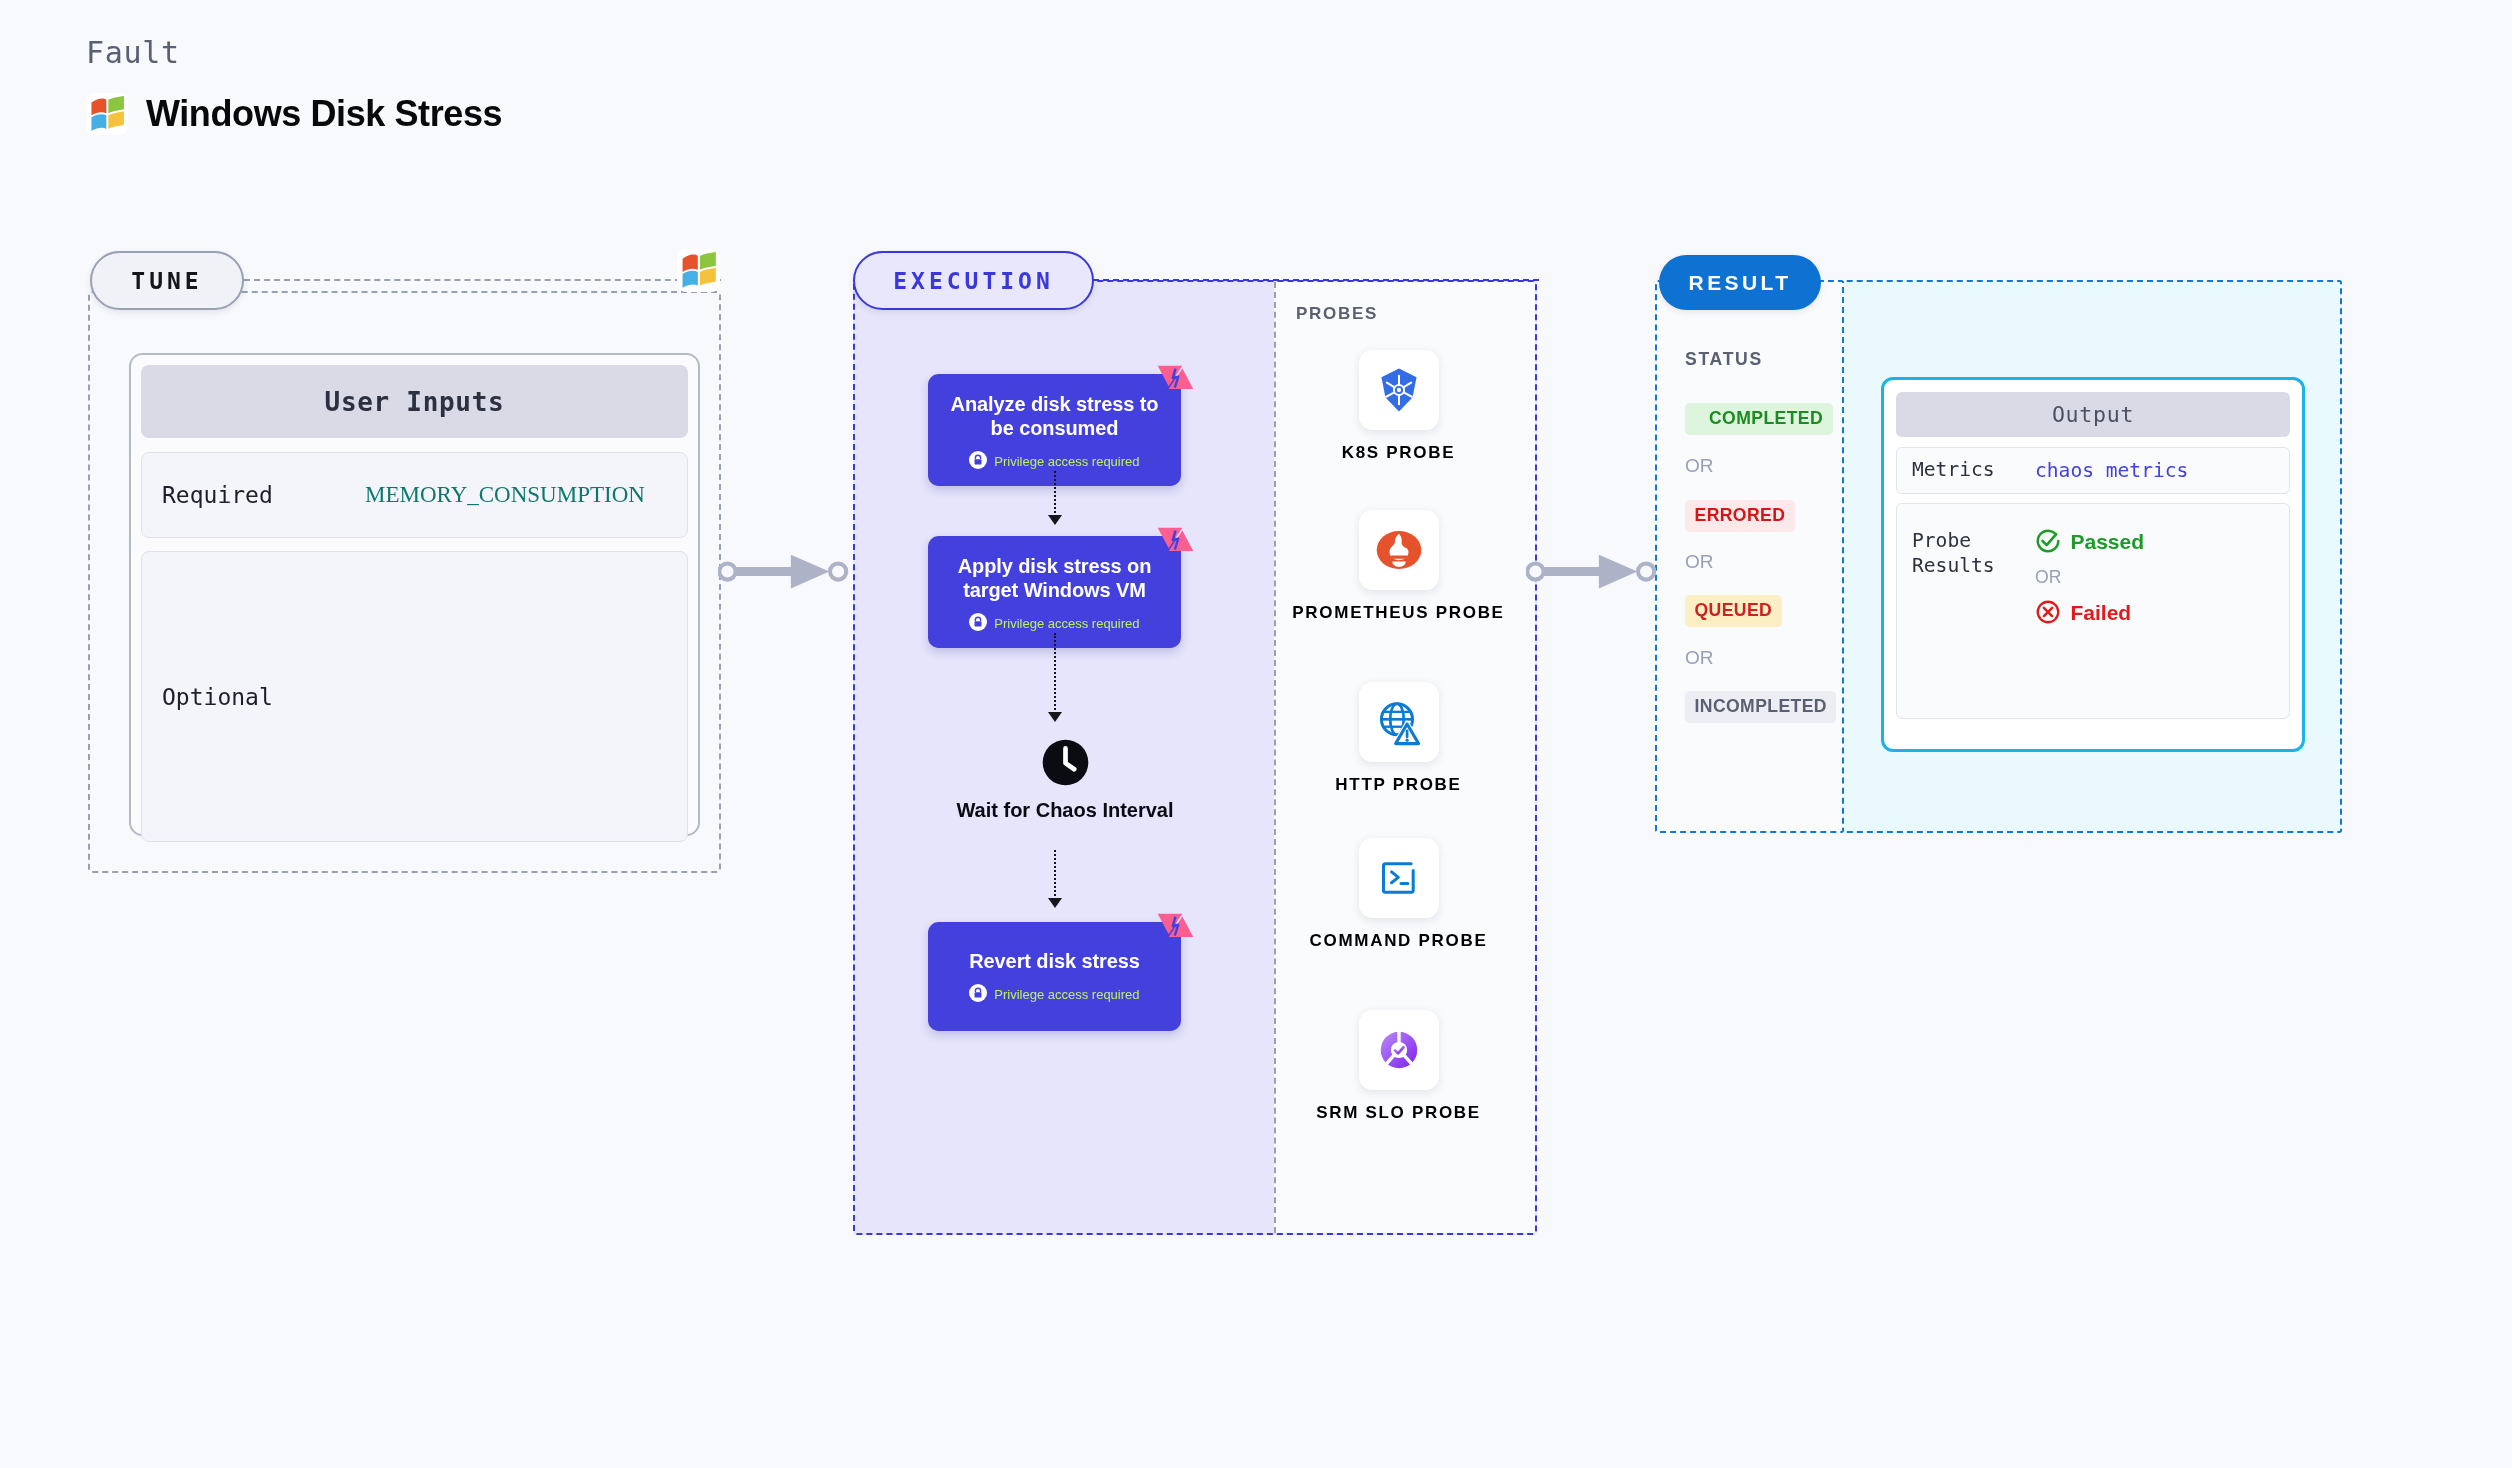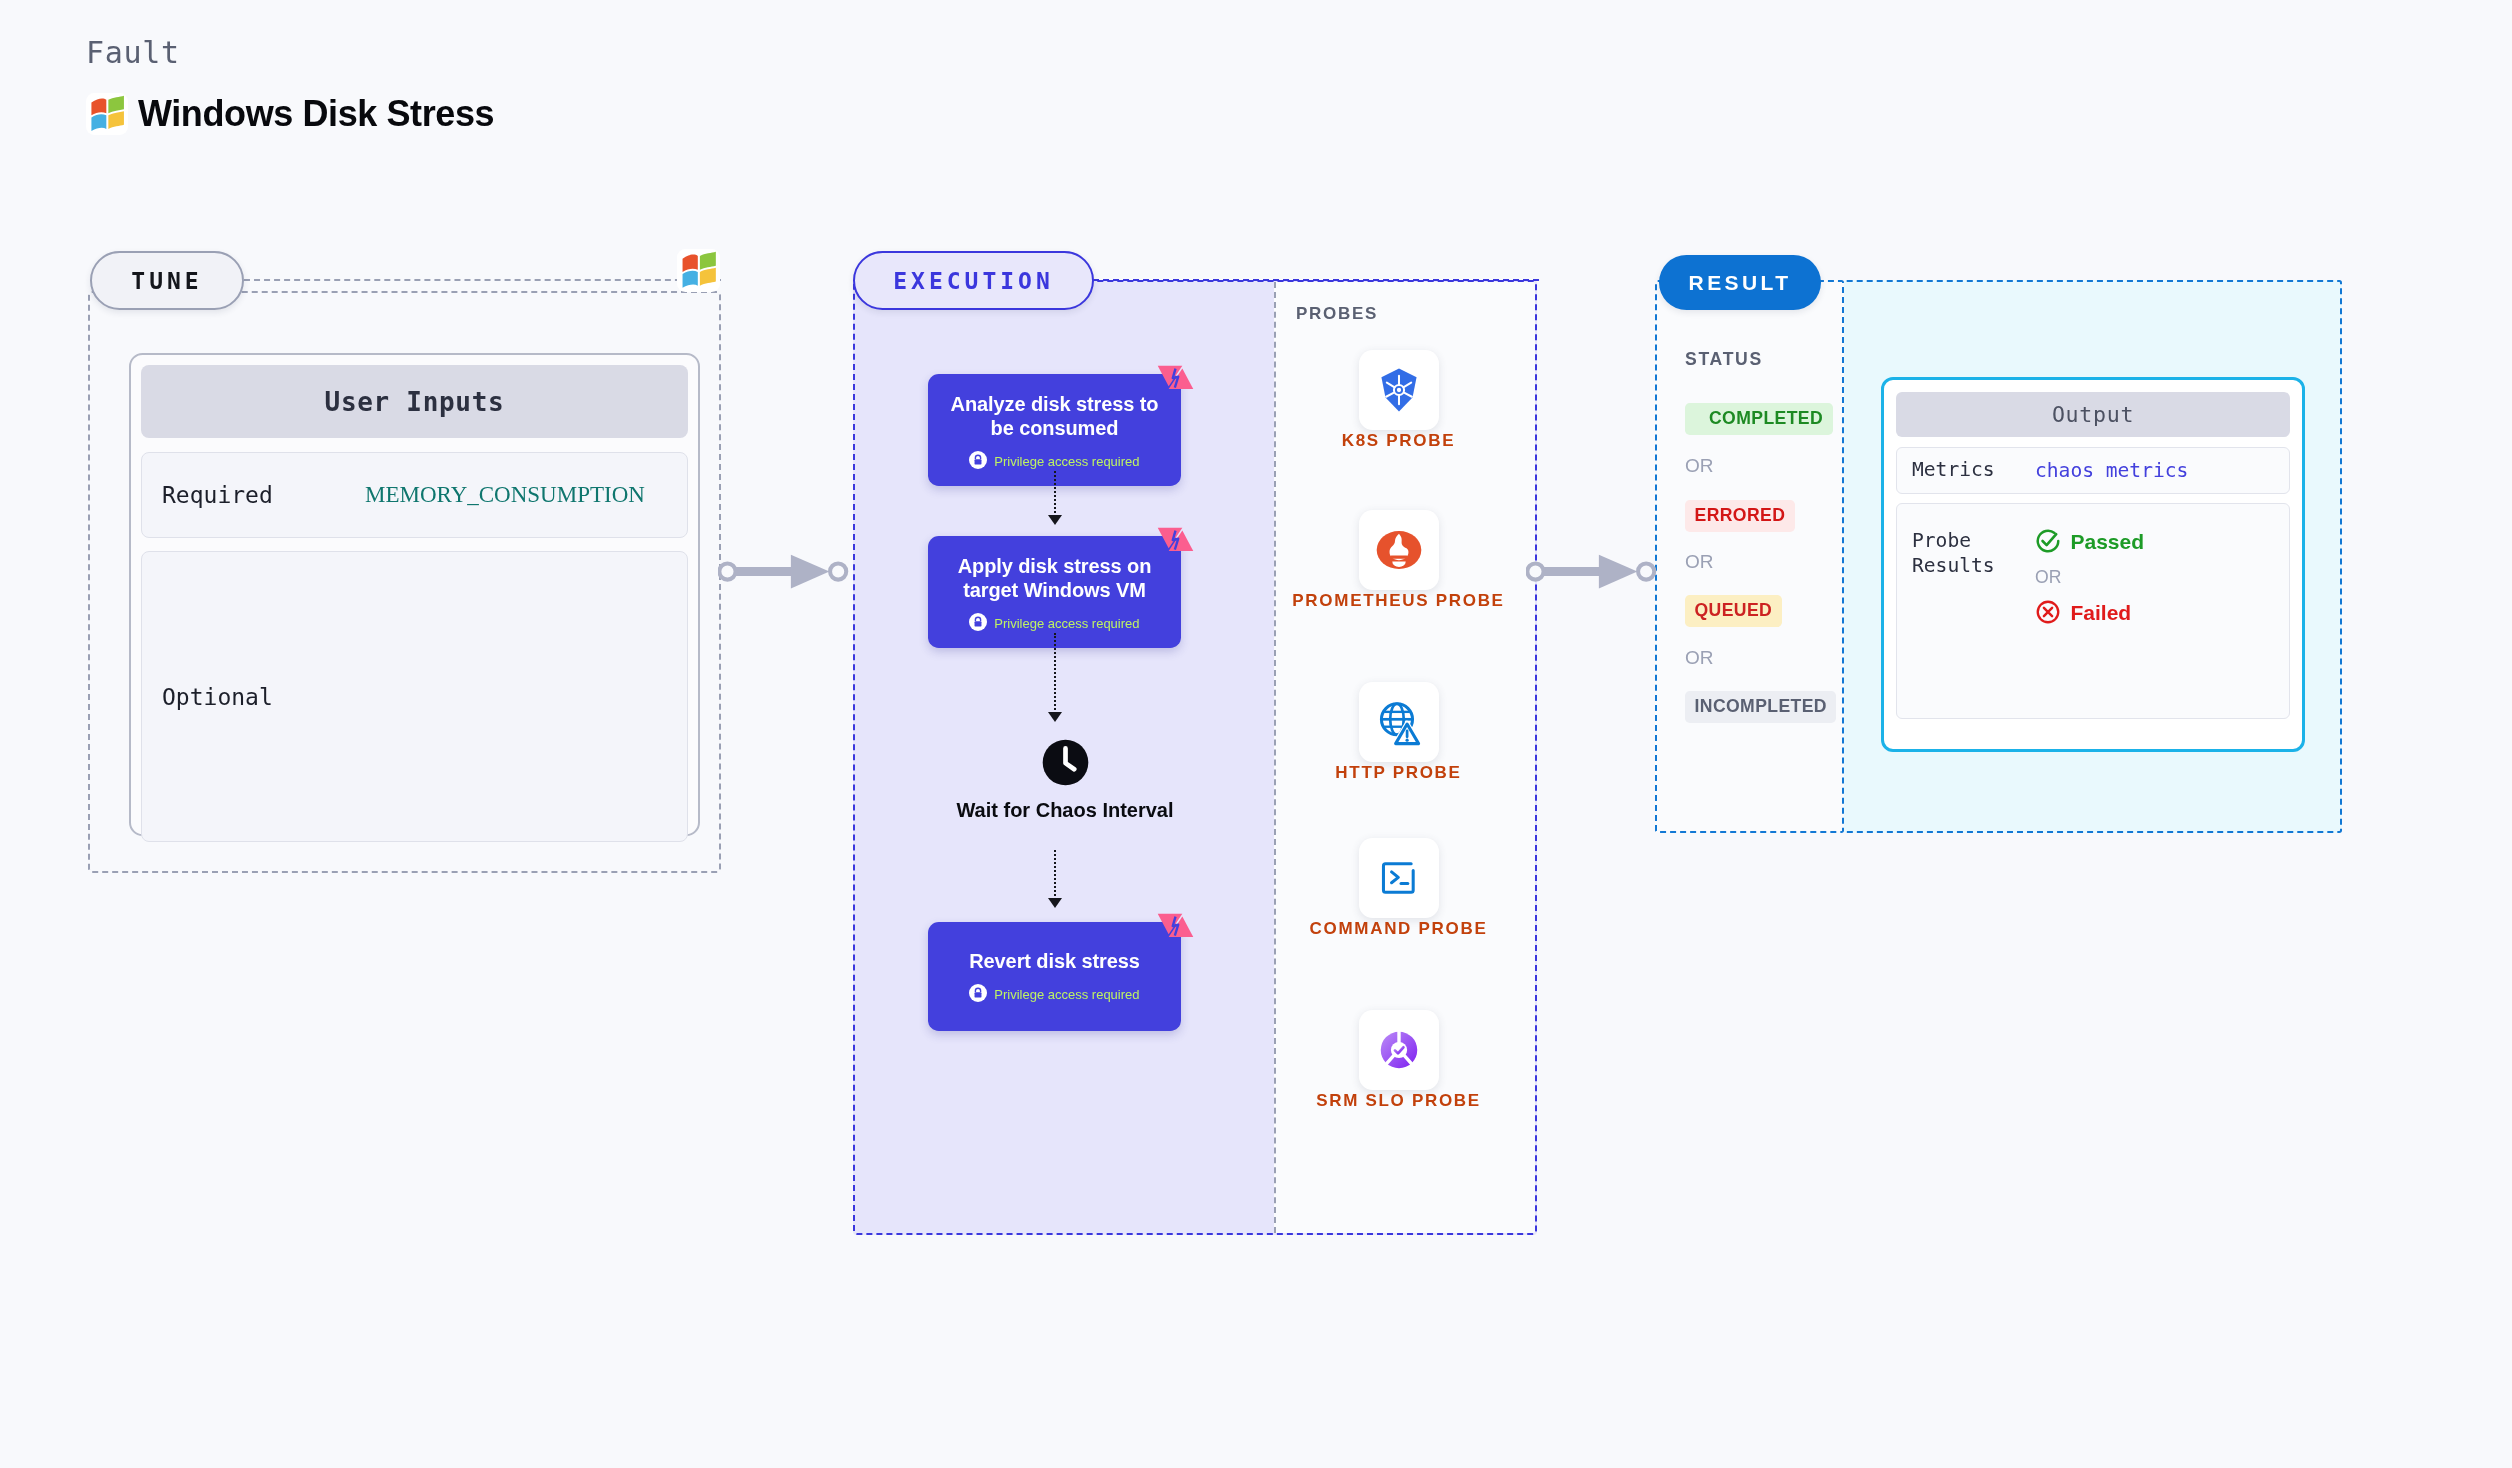--- a/index.html
+++ b/index.html
@@ -12,21 +12,21 @@
   }
 
   
   #header { position: absolute; left: 86px; top: 35px; }
   #fault-label {
     font-family: "DejaVu Sans Mono", monospace;
     font-size: 30px;
     color: #5a6072;
     letter-spacing: 0.7px;
   }
-  #title-row { display: flex; align-items: center; gap: 10px; margin-top: 23px; }
+  #title-row { display: flex; align-items: center; gap: 18px; margin-top: 23px; }
   #fault-title {
     font-size: 36px;
     font-weight: bold;
     color: #08090d;
     letter-spacing: -0.4px;
   }
 
   
   .winlogo { position: relative; display: block; }
   .winlogo svg { display: block; }
@@ -206,21 +206,22 @@
   }
   .probe-icon-box {
     width: 80px; height: 80px;
     margin: 0 auto;
     background: #ffffff;
     border-radius: 13.5px;
     box-shadow: 0 2.7px 8px rgba(60,64,90,.12);
     display: flex; align-items: center; justify-content: center;
   }
   .probe-name {
-    font-size: 17px; font-weight: bold; color: #c2410c;
+    margin-top: 12px;
+    font-size: 17px; font-weight: bold; color: #000000;
     letter-spacing: 1.7px; line-height: 1.35;
   }
 
   
   #result-status-panel {
     position: absolute;
     left: 1655px; top: 280px;
     width: 189px; height: 553px;
     border: 2px dashed #1278d4;
     border-radius: 2.7px;

